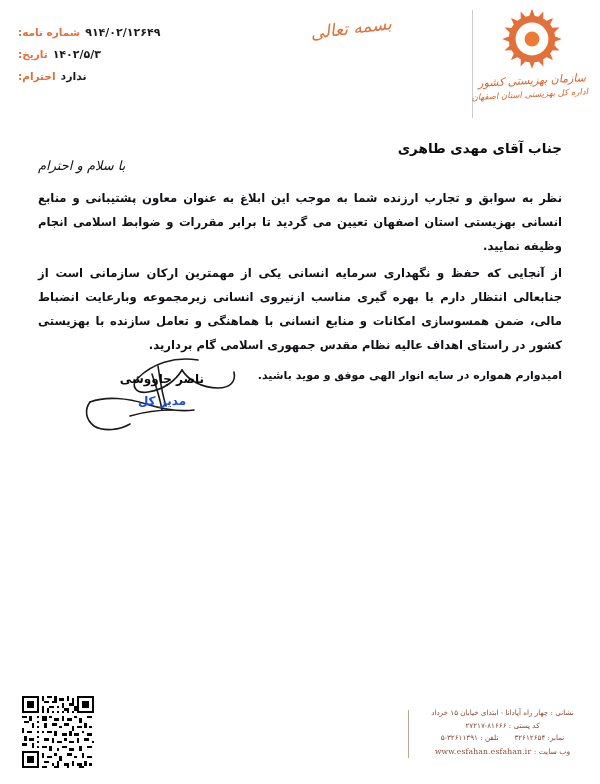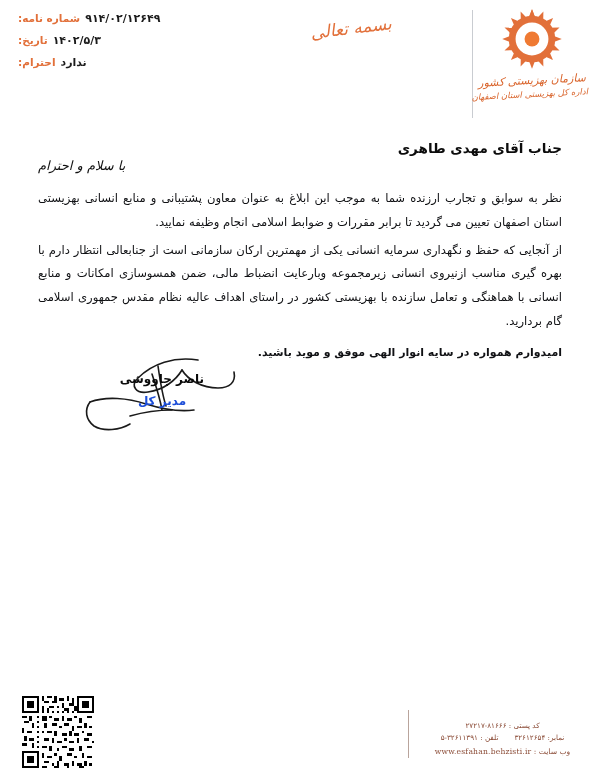--- a/index.html
+++ b/index.html
@@ -25,21 +25,21 @@
   
   .header {
     position: absolute;
     top: 0; left: 0; right: 0;
     height: 130px;
   }
 
   
   .meta {
     position: absolute;
-    top: 12px;
+    top: 26px;
     left: 18px;
     width: 230px;
     text-align: right;
     direction: rtl;
   }
   .meta-row {
     display: flex;
     flex-direction: row-reverse;
     justify-content: flex-start;
     align-items: baseline;
@@ -135,21 +135,21 @@
   .salutation {
     font-family: "DejaVu Serif", "Liberation Serif", serif;
     font-style: italic;
     font-size: 13px;
     color: #111;
     text-align: left;
     margin: 0 6px 14px 0;
   }
   .para {
     font-size: 11.6px;
-    font-weight: normal;
+    font-weight: bold;
     line-height: 2.05;
     text-align: justify;
     text-justify: inter-word;
     color: #101114;
     margin: 0 0 4px 0;
   }
   .para-closing {
     font-size: 11px;
     font-weight: bold;
     line-height: 2.05;
@@ -447,34 +447,35 @@
         <rect x="8" y="28" width="2" height="1"></rect>
           <rect x="13" y="28" width="2" height="1"></rect>
         <rect x="18" y="28" width="1" height="1"></rect>
           <rect x="23" y="28" width="2" height="1"></rect>
       </g>
     </svg>
 
     <div class="contact-divider"></div>
 
     <div class="contact">
+      <div class="contact-line">نشانی : چهار راه آپادانا - ابتدای خیابان ۱۵ خرداد</div>
       <div class="contact-line">
         <span>کد پستی :</span>
         <span>۸۱۶۶۶-۲۷۲۱۷</span>
       </div>
       <div class="contact-line contact-pair">
         <span>
           <span>نمابر:</span>
           <span>۳۲۶۱۲۶۵۴</span>
         </span>
         <span>
           <span>تلفن :</span>
           <span>۳۲۶۱۱۳۹۱-۵</span>
         </span>
       </div>
       <div class="contact-line web">
         <span>وب سایت :</span>
-        <span>www.esfahan.behzisti.ir</span>
+        <span>www.esfahan.esfahan.ir</span>
       </div>
     </div>
 
   </div>
 </div>
 
 </body></html>

